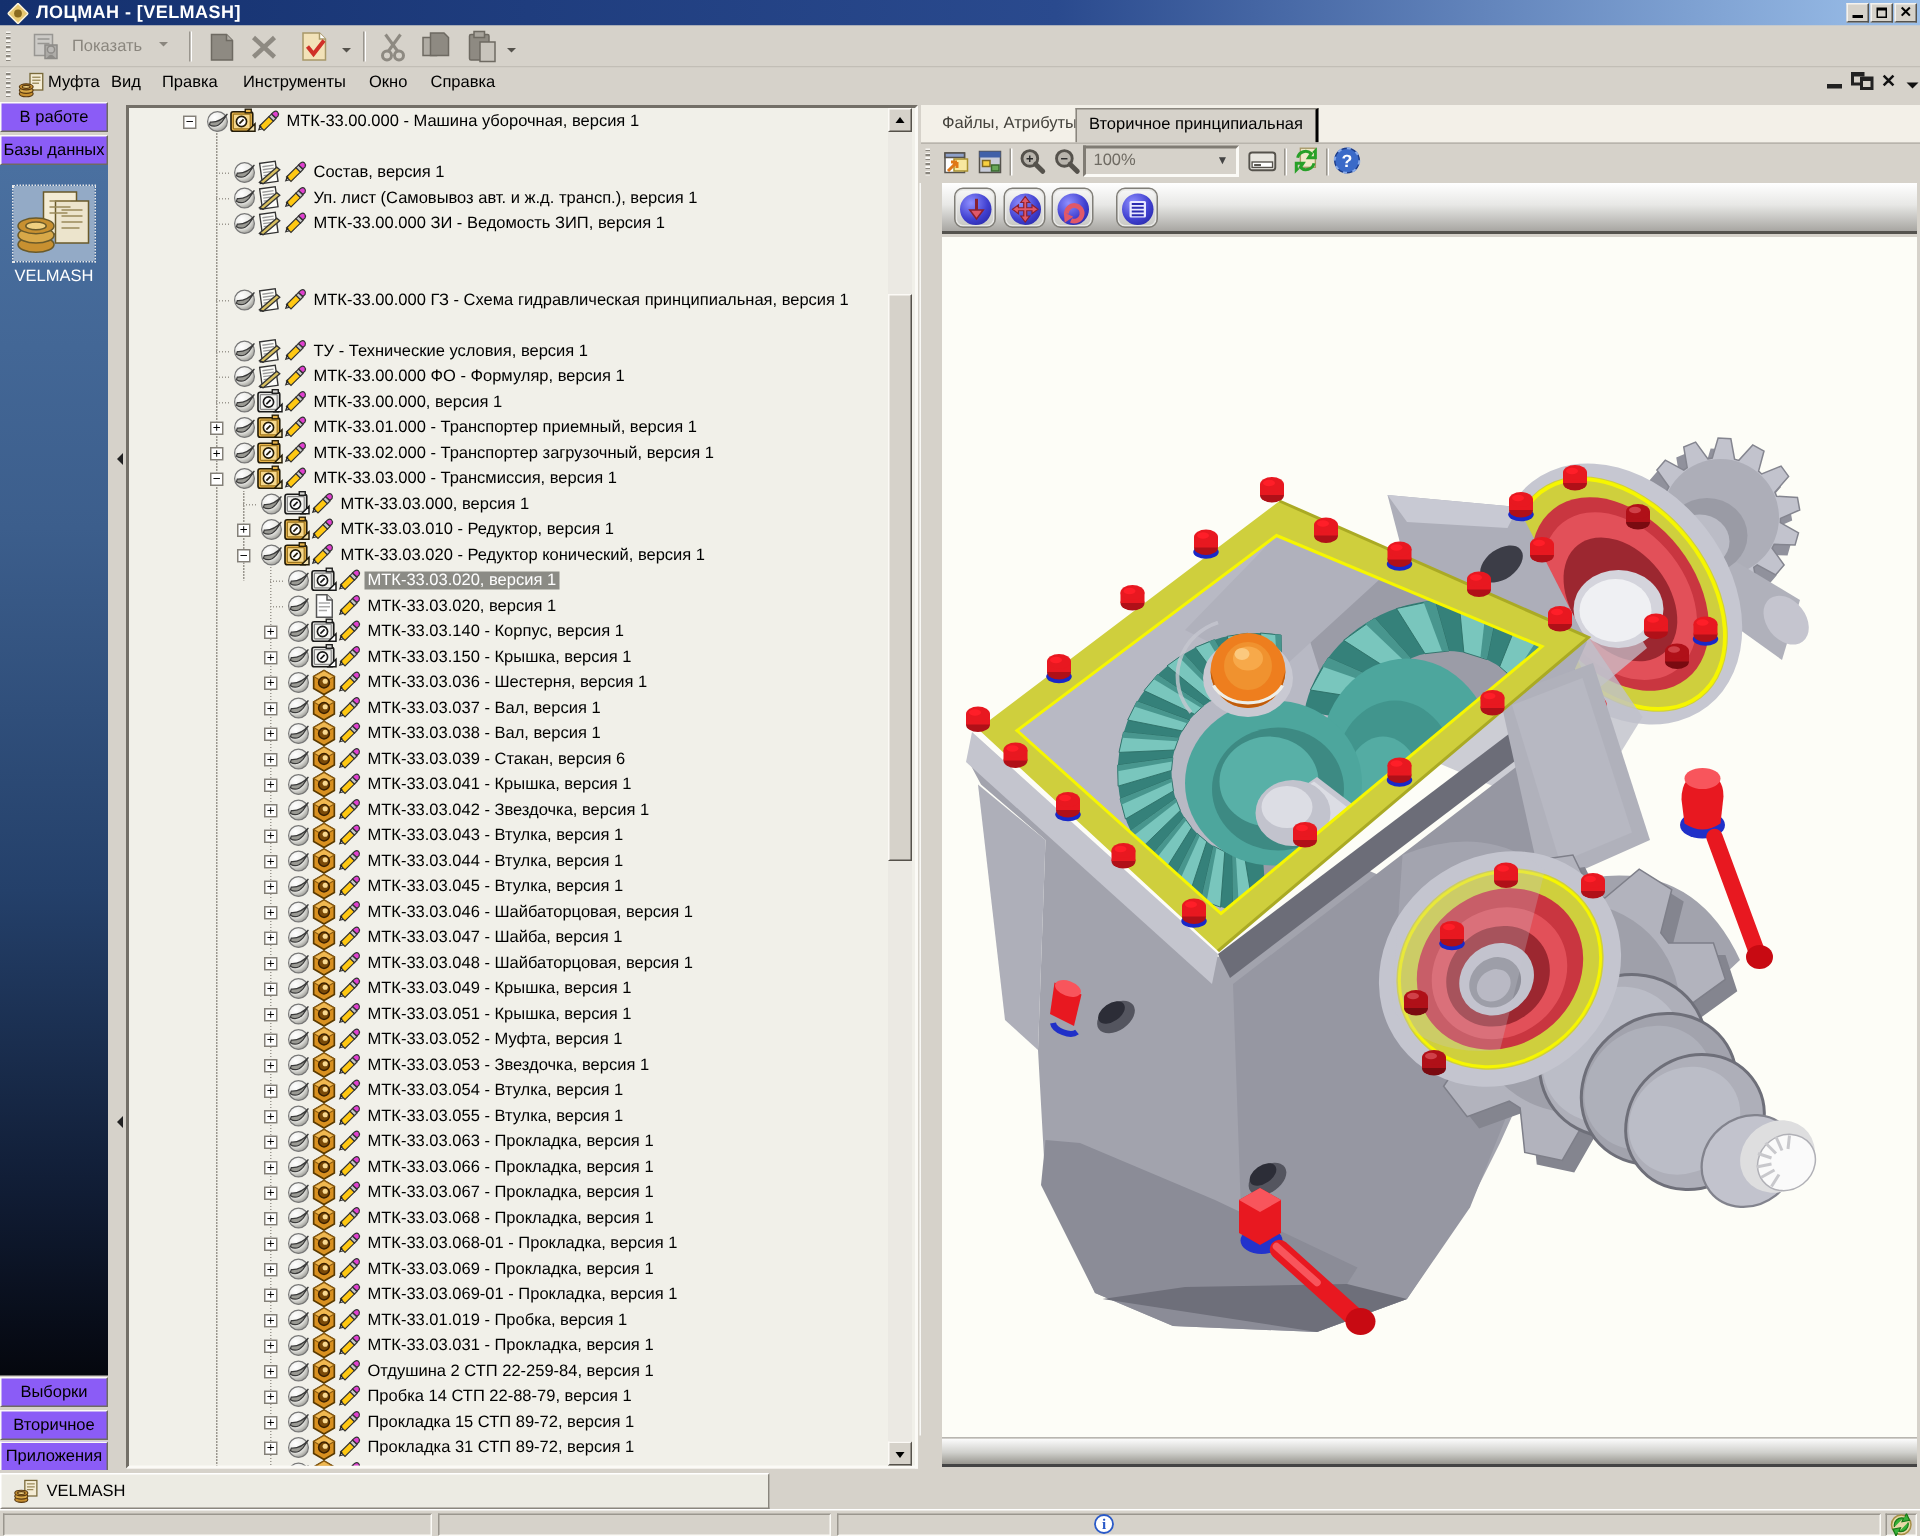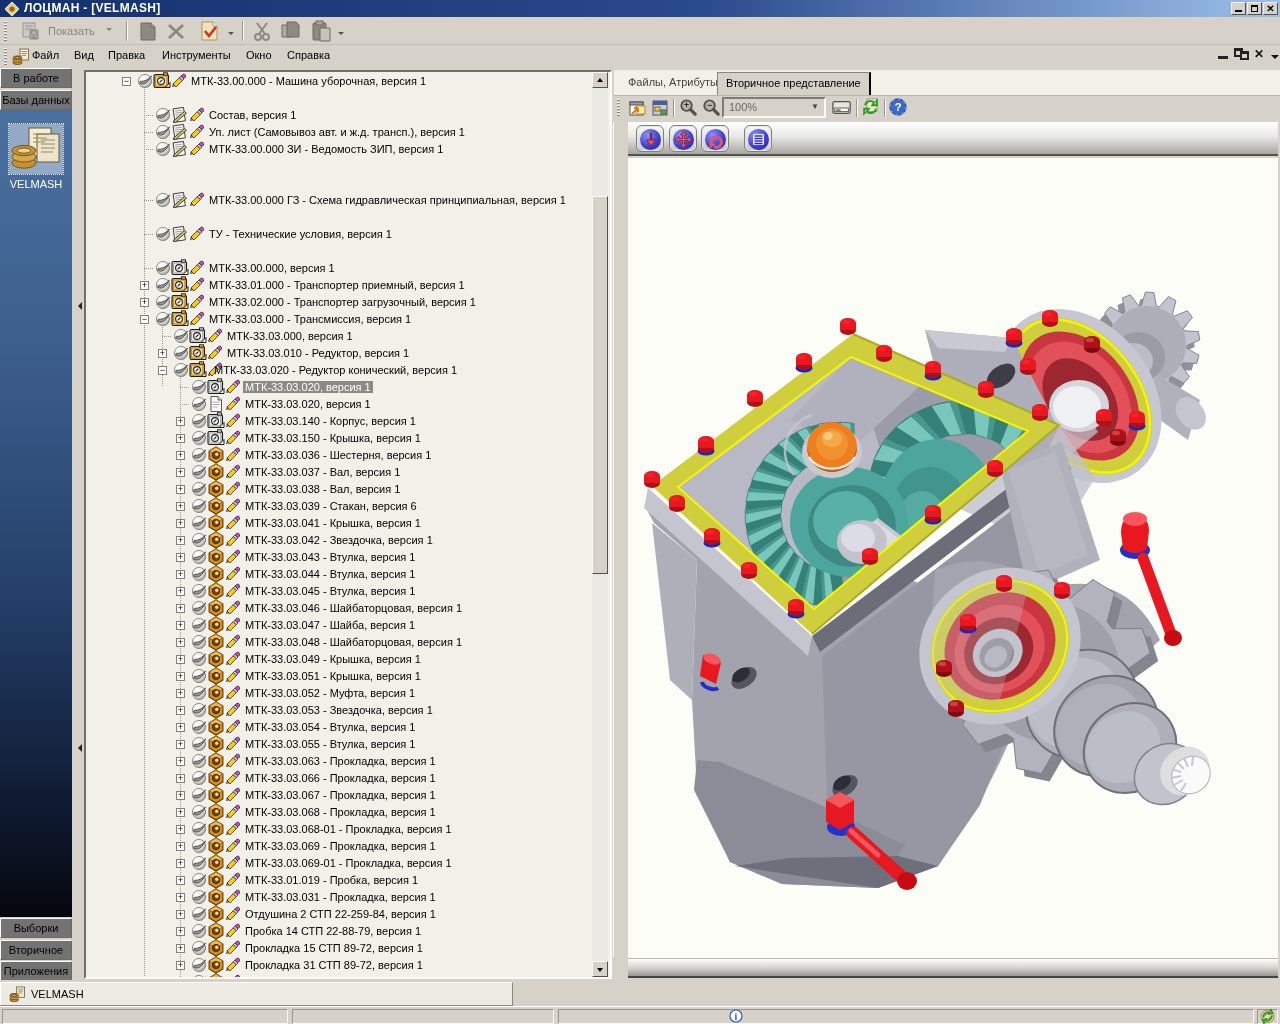--- a/index.html
+++ b/index.html
@@ -6,21 +6,21 @@
 #titlebar{position:absolute;left:0;top:0;width:1280px;height:17px;background:linear-gradient(90deg,#14306e 0%,#2a4a8e 55%,#9cc0ea 100%);color:#fff;font-size:12px;font-weight:bold}
 #titlebar .t{position:absolute;left:24px;top:1px;letter-spacing:0.3px}
 .wbtn{position:absolute;top:2px;width:15px;height:13px;background:#d6d2ca;border:1px solid;border-color:#f4f2ee #55534e #55534e #f4f2ee;color:#000;font-size:9px;text-align:center;line-height:11px}
 #toolbar1{position:absolute;left:0;top:17px;width:1280px;height:28px;background:#d6d2ca;border-bottom:1px solid #c2beb6}
 #menubar{position:absolute;left:0;top:45px;width:1280px;height:23px;background:#d6d2ca;font-size:11px;color:#000}
 .menuitem{position:absolute;top:4px}
 .grip{position:absolute;width:3px;background:repeating-linear-gradient(180deg,#f8f6f2 0,#f8f6f2 1px,#8a867e 1px,#8a867e 2px,#d6d2ca 2px,#d6d2ca 3px)}
 .tsep{position:absolute;width:2px;height:20px;border-left:1px solid #9a968e;border-right:1px solid #fff}
 .dis{opacity:0.55;filter:grayscale(1)}
 #sidebar{position:absolute;left:0;top:68px;width:72px;height:912px}
-.sbtn{position:absolute;left:0;width:72px;height:20px;background:#737373;border:1px solid;border-color:#fcfaf6 #6e6a62 #6e6a62 #fcfaf6;font-size:11px;text-align:center;line-height:18px;color:#000}
+.sbtn{position:absolute;left:0;width:72px;height:20px;background:#8b5cf6;border:1px solid;border-color:#fcfaf6 #6e6a62 #6e6a62 #fcfaf6;font-size:11px;text-align:center;line-height:18px;color:#000}
 #bluepane{position:absolute;left:0;top:42px;width:72px;height:807px;background:linear-gradient(180deg,#4a70a0 0%,#3c5e8c 30%,#24406a 60%,#101c34 85%,#05070e 100%)}
 #velico{position:absolute;left:9px;top:14px;width:54px;height:50px;background:#93aac6;outline:1px dotted #e8e8e8}
 #vellab{position:absolute;left:0;top:68px;width:72px;text-align:center;color:#fff;font-size:11px}
 #treepanel{position:absolute;left:84px;top:70px;width:528px;height:909px;background:#f1f0e9;border:2px solid;border-color:#736f67 #fbfaf6 #fbfaf6 #736f67}
 #treeclip{position:absolute;left:0;top:0;width:506px;height:905px;overflow:hidden}
 .trow{position:absolute;left:-86px;width:592px;height:17px}
 .ttx{position:absolute;top:2px;font-size:11px;white-space:nowrap;color:#000;padding:0 2px}
 .ttx.sel{background:#8b8b85;color:#fff}
 .expb{position:absolute;width:9px;height:9px;background:#fff;border:1px solid #848078;font-size:9px;line-height:7px;text-align:center;color:#000}
 .ic{position:absolute;width:16px;height:16px}
@@ -207,21 +207,21 @@
       <rect x="6" y="1" width="7" height="4" fill="#a8a49c" stroke="#6e6a62"></rect>
       <path d="M10 8 h10 v13 h-10z" fill="#c8c4bc" stroke="#6e6a62"></path>
     </svg>
     <div class="abs" style="left:338px;top:15px;width:0;height:0;border:3.5px solid transparent;border-top-color:#55524c"></div>
   </div>
 <div id="menubar">
     <div class="grip" style="left:4px;top:3px;height:17px"></div>
     <svg class="abs" style="left:12px;top:3px" width="18" height="18" viewBox="0 0 18 18">
       <use href="#i-coins"></use>
     </svg>
-    <div class="menuitem" style="left:32px">Файл</div>
+    <div class="menuitem" style="left:32px">Муфта</div>
     <div class="menuitem" style="left:74px">Вид</div>
     <div class="menuitem" style="left:108px">Правка</div>
     <div class="menuitem" style="left:162px">Инструменты</div>
     <div class="menuitem" style="left:246px">Окно</div>
     <div class="menuitem" style="left:287px">Справка</div>
     <div class="abs" style="left:1218px;top:2px;width:10px;height:12px;border-bottom:3px solid #222"></div>
     <div class="abs" style="left:1234px;top:3px;width:9px;height:9px;border:2px solid #222;border-top-width:3px"></div>
     <div class="abs" style="left:1240px;top:6px;width:9px;height:9px;border:2px solid #222;border-top-width:3px;background:#d6d2ca"></div>
     <div class="abs" style="left:1254px;top:2px;font-size:12px;font-weight:bold;color:#111">✕</div>
     <div class="abs" style="left:1271px;top:10px;width:0;height:0;border:4px solid transparent;border-top-color:#111"></div>
@@ -333,20 +333,33 @@
           <use href="#i-ball"></use>
         </svg>
 <svg class="ic18" style="left:171px;top:-1px" viewBox="0 0 18 18">
           <use href="#i-docpen"></use>
         </svg>
 <svg class="ic" style="left:189px;top:-1px" viewBox="0 0 16 16">
           <use href="#i-pen"></use>
         </svg>
 <div class="ttx" style="left:207px">ТУ - Технические условия, версия 1</div>
 </div>
+<div class="trow" style="top:171px">
+<div class="hdot" style="left:144px;top:8px;width:10px"></div>
+<svg class="ic" style="left:155px;top:0px" viewBox="0 0 16 16">
+          <use href="#i-ball"></use>
+        </svg>
+<svg class="ic18" style="left:171px;top:-1px" viewBox="0 0 18 18">
+          <use href="#i-docpen"></use>
+        </svg>
+<svg class="ic" style="left:189px;top:-1px" viewBox="0 0 16 16">
+          <use href="#i-pen"></use>
+        </svg>
+<div class="ttx" style="left:207px">МТК-33.00.000 ФО - Формуляр, версия 1</div>
+</div>
 <div class="trow" style="top:188px">
 <div class="hdot" style="left:144px;top:8px;width:10px"></div>
 <svg class="ic" style="left:155px;top:0px" viewBox="0 0 16 16">
           <use href="#i-ball"></use>
         </svg>
 <svg class="ic18" style="left:171px;top:-1px" viewBox="0 0 18 18">
           <use href="#i-cambw"></use>
         </svg>
 <svg class="ic" style="left:189px;top:-1px" viewBox="0 0 16 16">
           <use href="#i-pen"></use>
@@ -422,21 +435,21 @@
 <div class="expb" style="left:158px;top:4px">−</div>
 <svg class="ic" style="left:173px;top:0px" viewBox="0 0 16 16">
           <use href="#i-ball"></use>
         </svg>
 <svg class="ic18" style="left:189px;top:-1px" viewBox="0 0 18 18">
           <use href="#i-cam"></use>
         </svg>
 <svg class="ic" style="left:207px;top:-1px" viewBox="0 0 16 16">
           <use href="#i-pen"></use>
         </svg>
-<div class="ttx" style="left:212px">МТК-33.03.020 - Редуктор конический, версия 1</div>
+<div class="ttx" style="left:225px">МТК-33.03.020 - Редуктор конический, версия 1</div>
 </div>
 <div class="trow" style="top:307px">
 <div class="hdot" style="left:180px;top:8px;width:10px"></div>
 <svg class="ic" style="left:191px;top:0px" viewBox="0 0 16 16">
           <use href="#i-ball"></use>
         </svg>
 <svg class="ic18" style="left:207px;top:-1px" viewBox="0 0 18 18">
           <use href="#i-cambw"></use>
         </svg>
 <svg class="ic" style="left:225px;top:-1px" viewBox="0 0 16 16">
@@ -905,21 +918,21 @@
         <div style="margin:5px auto 0;width:0;height:0;border:3.5px solid transparent;border-bottom:4.5px solid #000;border-top:none"></div>
       </div>
       <div id="vthumb"></div>
       <div class="sbarrow" style="top:889px">
         <div style="margin:6px auto 0;width:0;height:0;border:3.5px solid transparent;border-top:4.5px solid #000;border-bottom:none"></div>
       </div>
     </div>
 </div>
 <div id="rtabs">
     <div class="rtab" style="left:6px;color:#44423c">Файлы, Атрибуты</div>
-    <div class="rtab" style="left:103px;background:#d6d2ca;border:1px solid #8a867e;border-right:2px solid #000;border-bottom:none;color:#000">Вторичное представление</div>
+    <div class="rtab" style="left:103px;background:#d6d2ca;border:1px solid #8a867e;border-right:2px solid #000;border-bottom:none;color:#000">Вторичное принципиальная</div>
   </div>
 <div id="rtoolbar"></div>
 <div class="grip" style="left:617px;top:99px;height:18px"></div>
 <svg class="ricon" style="left:628px;top:98px" width="20" height="20" viewBox="0 0 20 20">
     <rect x="2" y="4" width="13" height="13" fill="#fff" stroke="#55524c"></rect>
     <rect x="2" y="4" width="13" height="3" fill="#8ea0c8" stroke="#55524c"></rect>
     <rect x="8" y="8" width="9" height="8" fill="#f8e8a0" stroke="#a89030"></rect>
     <path d="M4 16 l6 -6 M10 10 l-4 0 M10 10 l0 4" stroke="#e07818" stroke-width="2" fill="none"></path>
   </svg>
 <svg class="ricon" style="left:651px;top:98px" width="20" height="20" viewBox="0 0 20 20">

